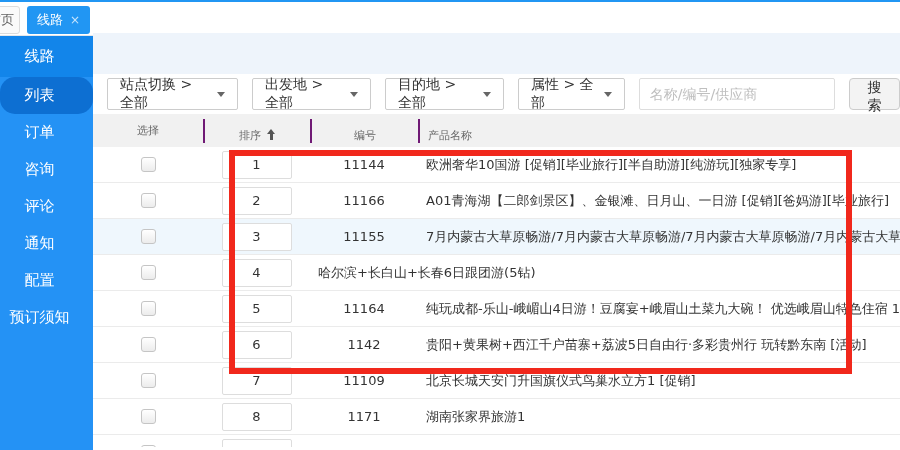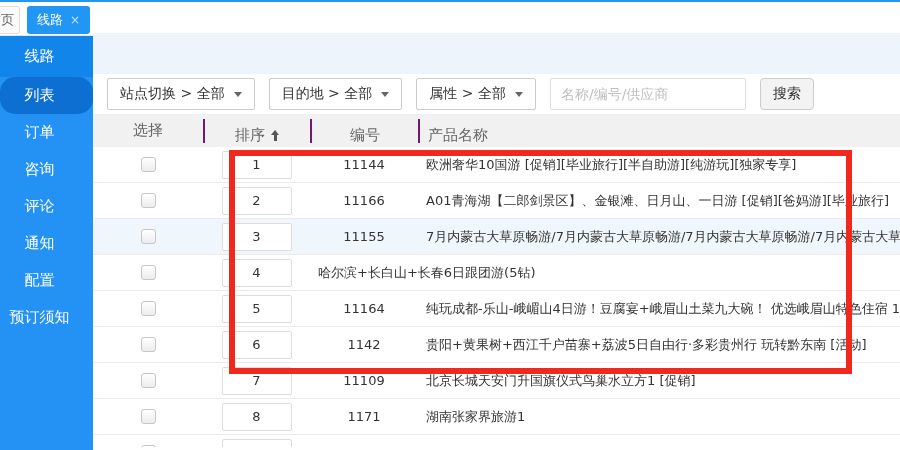--- a/index.html
+++ b/index.html
@@ -37,21 +37,21 @@
   .search-input { width:196px; height:32px; border:1px solid #ddd; border-radius:2px;
                   padding:0 10px; font-size:14px; color:#333; outline:none;
                   font-family:"DejaVu Sans","Liberation Sans",sans-serif; }
   .search-input::placeholder { color:#bfbfbf; }
   .search-btn { height:32px; padding:0 12px; background:#f3f3f3; border:1px solid #ccc;
                 border-radius:4px; font-size:14px; color:#333; cursor:pointer;
                 font-family:"DejaVu Sans","Liberation Sans",sans-serif; }
 
   
   .thead { height:33px; background:#f1f1f1; display:flex; align-items:center;
-           font-size:15px; color:#666; }
+           font-size:11px; color:#666; }
   .c1 { width:110px; text-align:center; flex:none; }
   .c2 { width:107px; text-align:center; flex:none; }
   .c3 { width:108px; text-align:center; flex:none; }
   .c4 { flex:1; padding-left:8px; text-align:left; min-width:0; }
   .thead .c2, .thead .c3, .thead .c4 { border-left:2px solid #701a75; height:24px; line-height:33px; }
   .thead .c1 { line-height:33px; }
   .sort-icon { display:inline-block; position:relative; width:9px; height:11px; margin-left:6px; top:1px; }
   .sort-icon::before { content:""; position:absolute; top:0; left:0;
                        border-left:4.5px solid transparent; border-right:4.5px solid transparent;
                        border-bottom:5px solid #555; }
@@ -122,20 +122,24 @@
   <div class="band"></div>
 
   <div class="filterbar">
     <div style="display:flex;gap:14px;">
 
         <div class="fbtn">
           <span>站点切换 &gt; 全部</span>
           <span class="caret"></span>
         </div>
 
+        <div class="fbtn">
+          <span>出发地 &gt; 全部</span>
+          <span class="caret"></span>
+        </div>
 
         <div class="fbtn">
           <span>目的地 &gt; 全部</span>
           <span class="caret"></span>
         </div>
 
         <div class="fbtn">
           <span>属性 &gt; 全部</span>
           <span class="caret"></span>
         </div>

